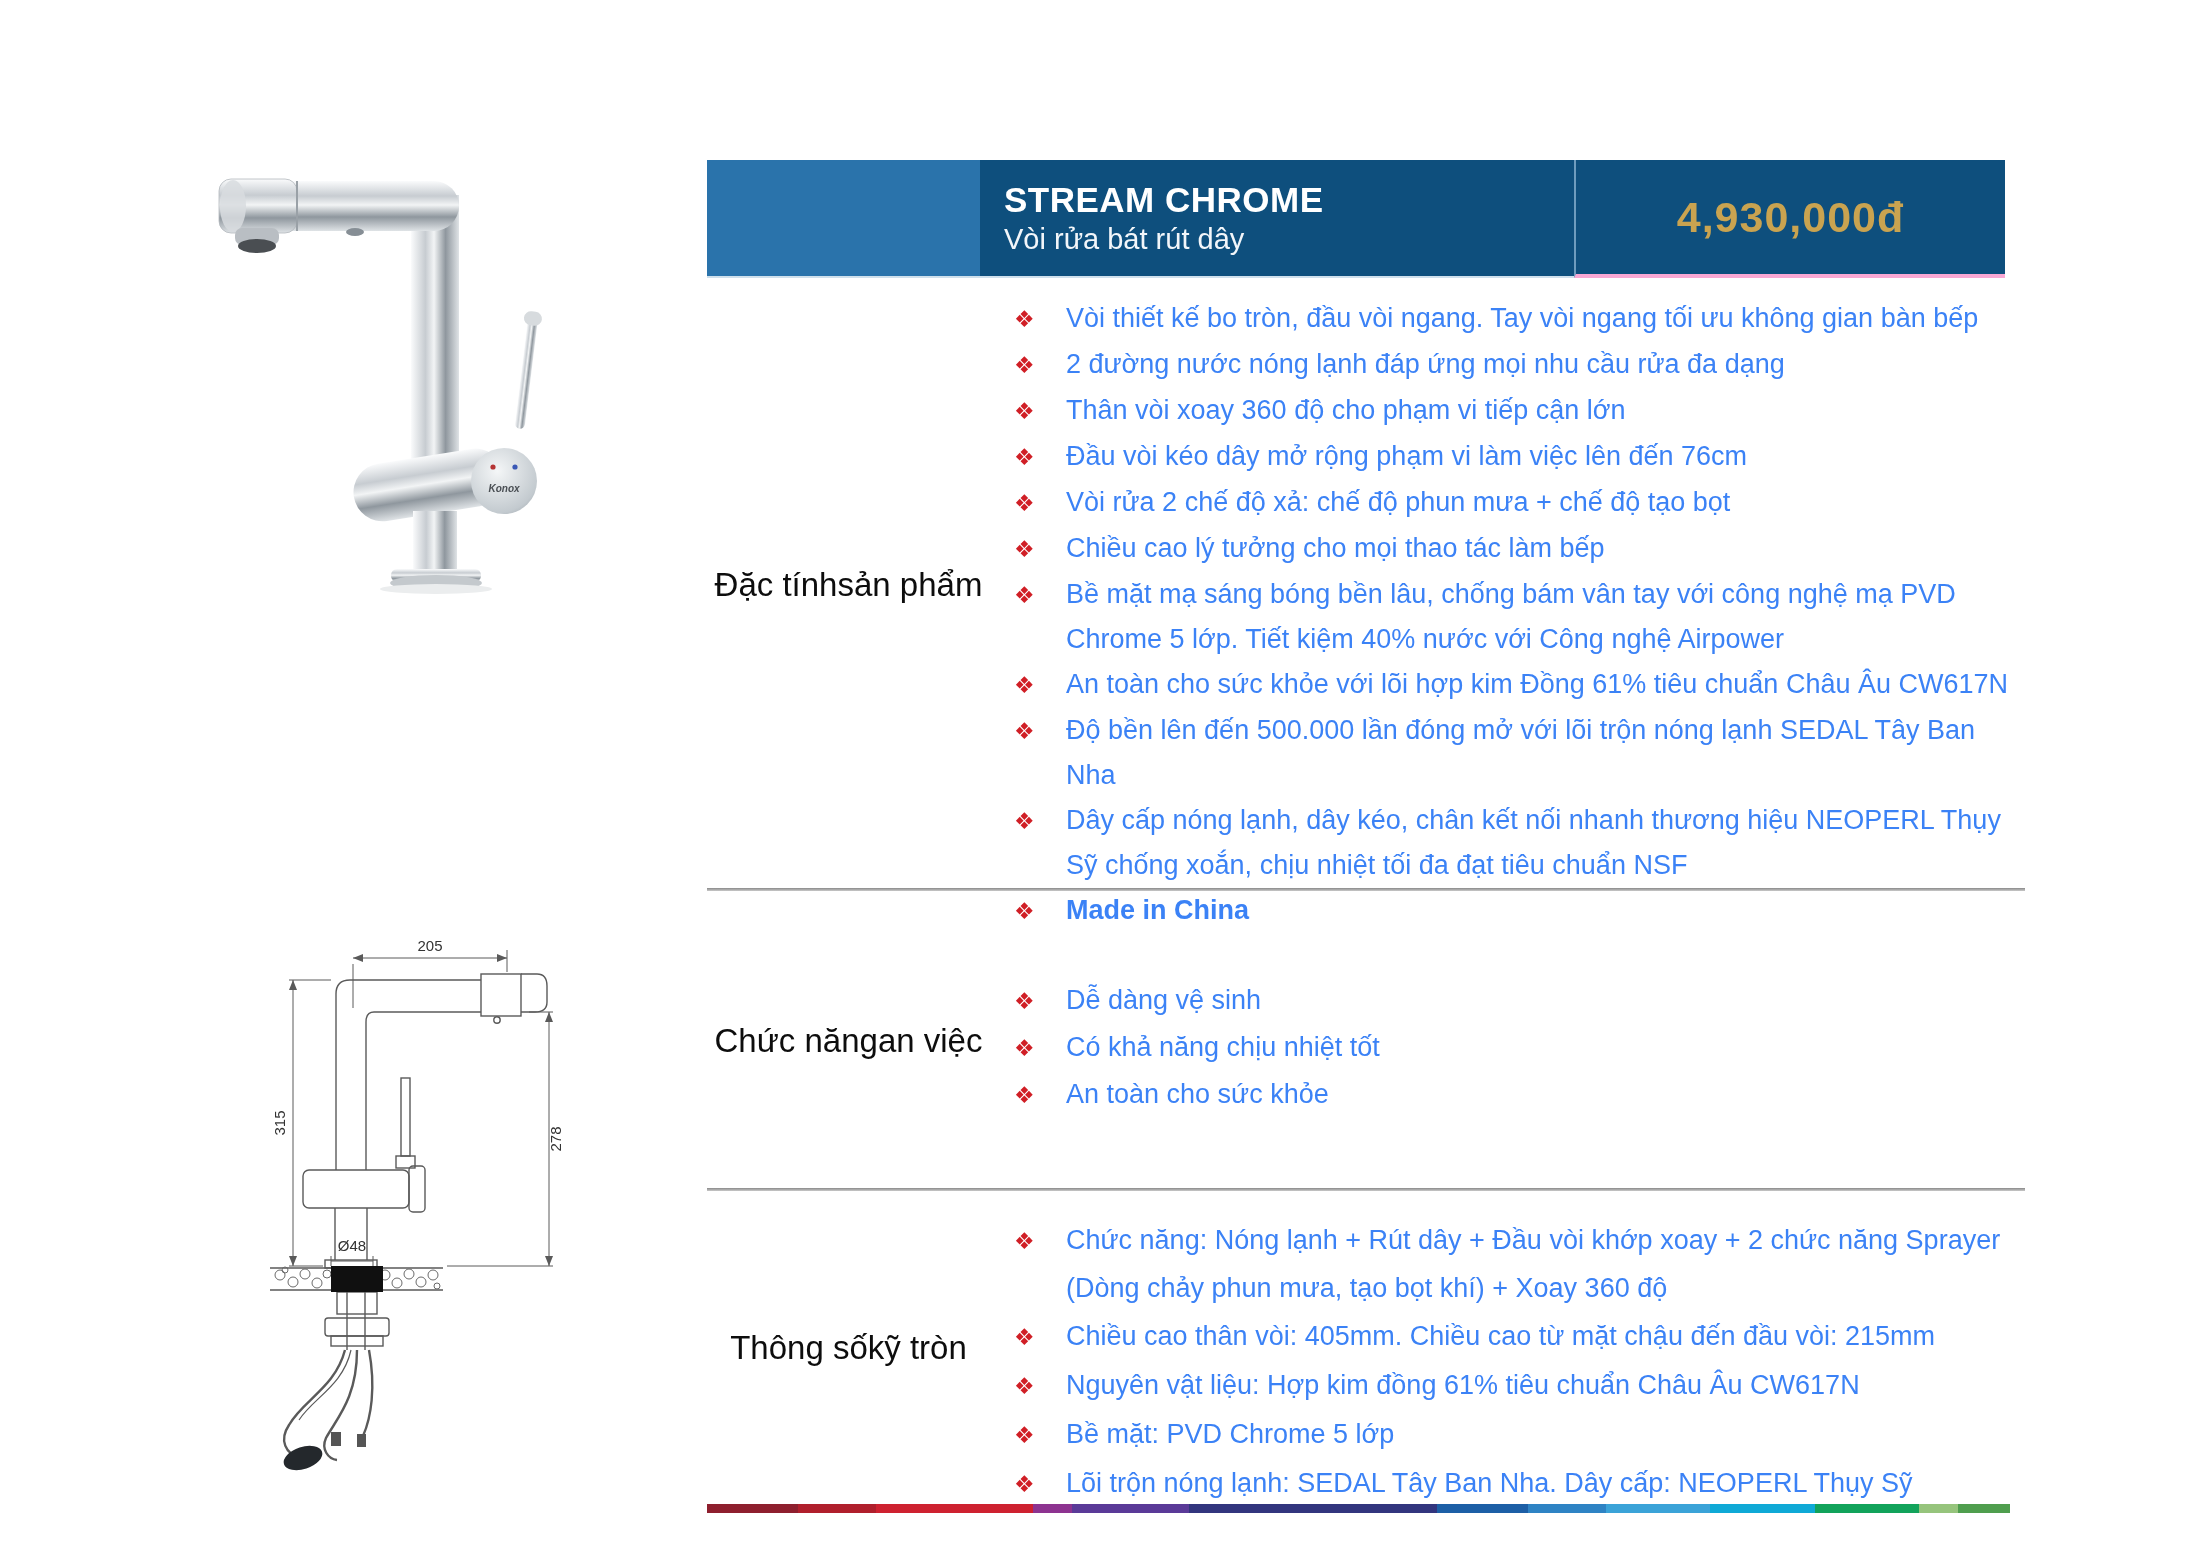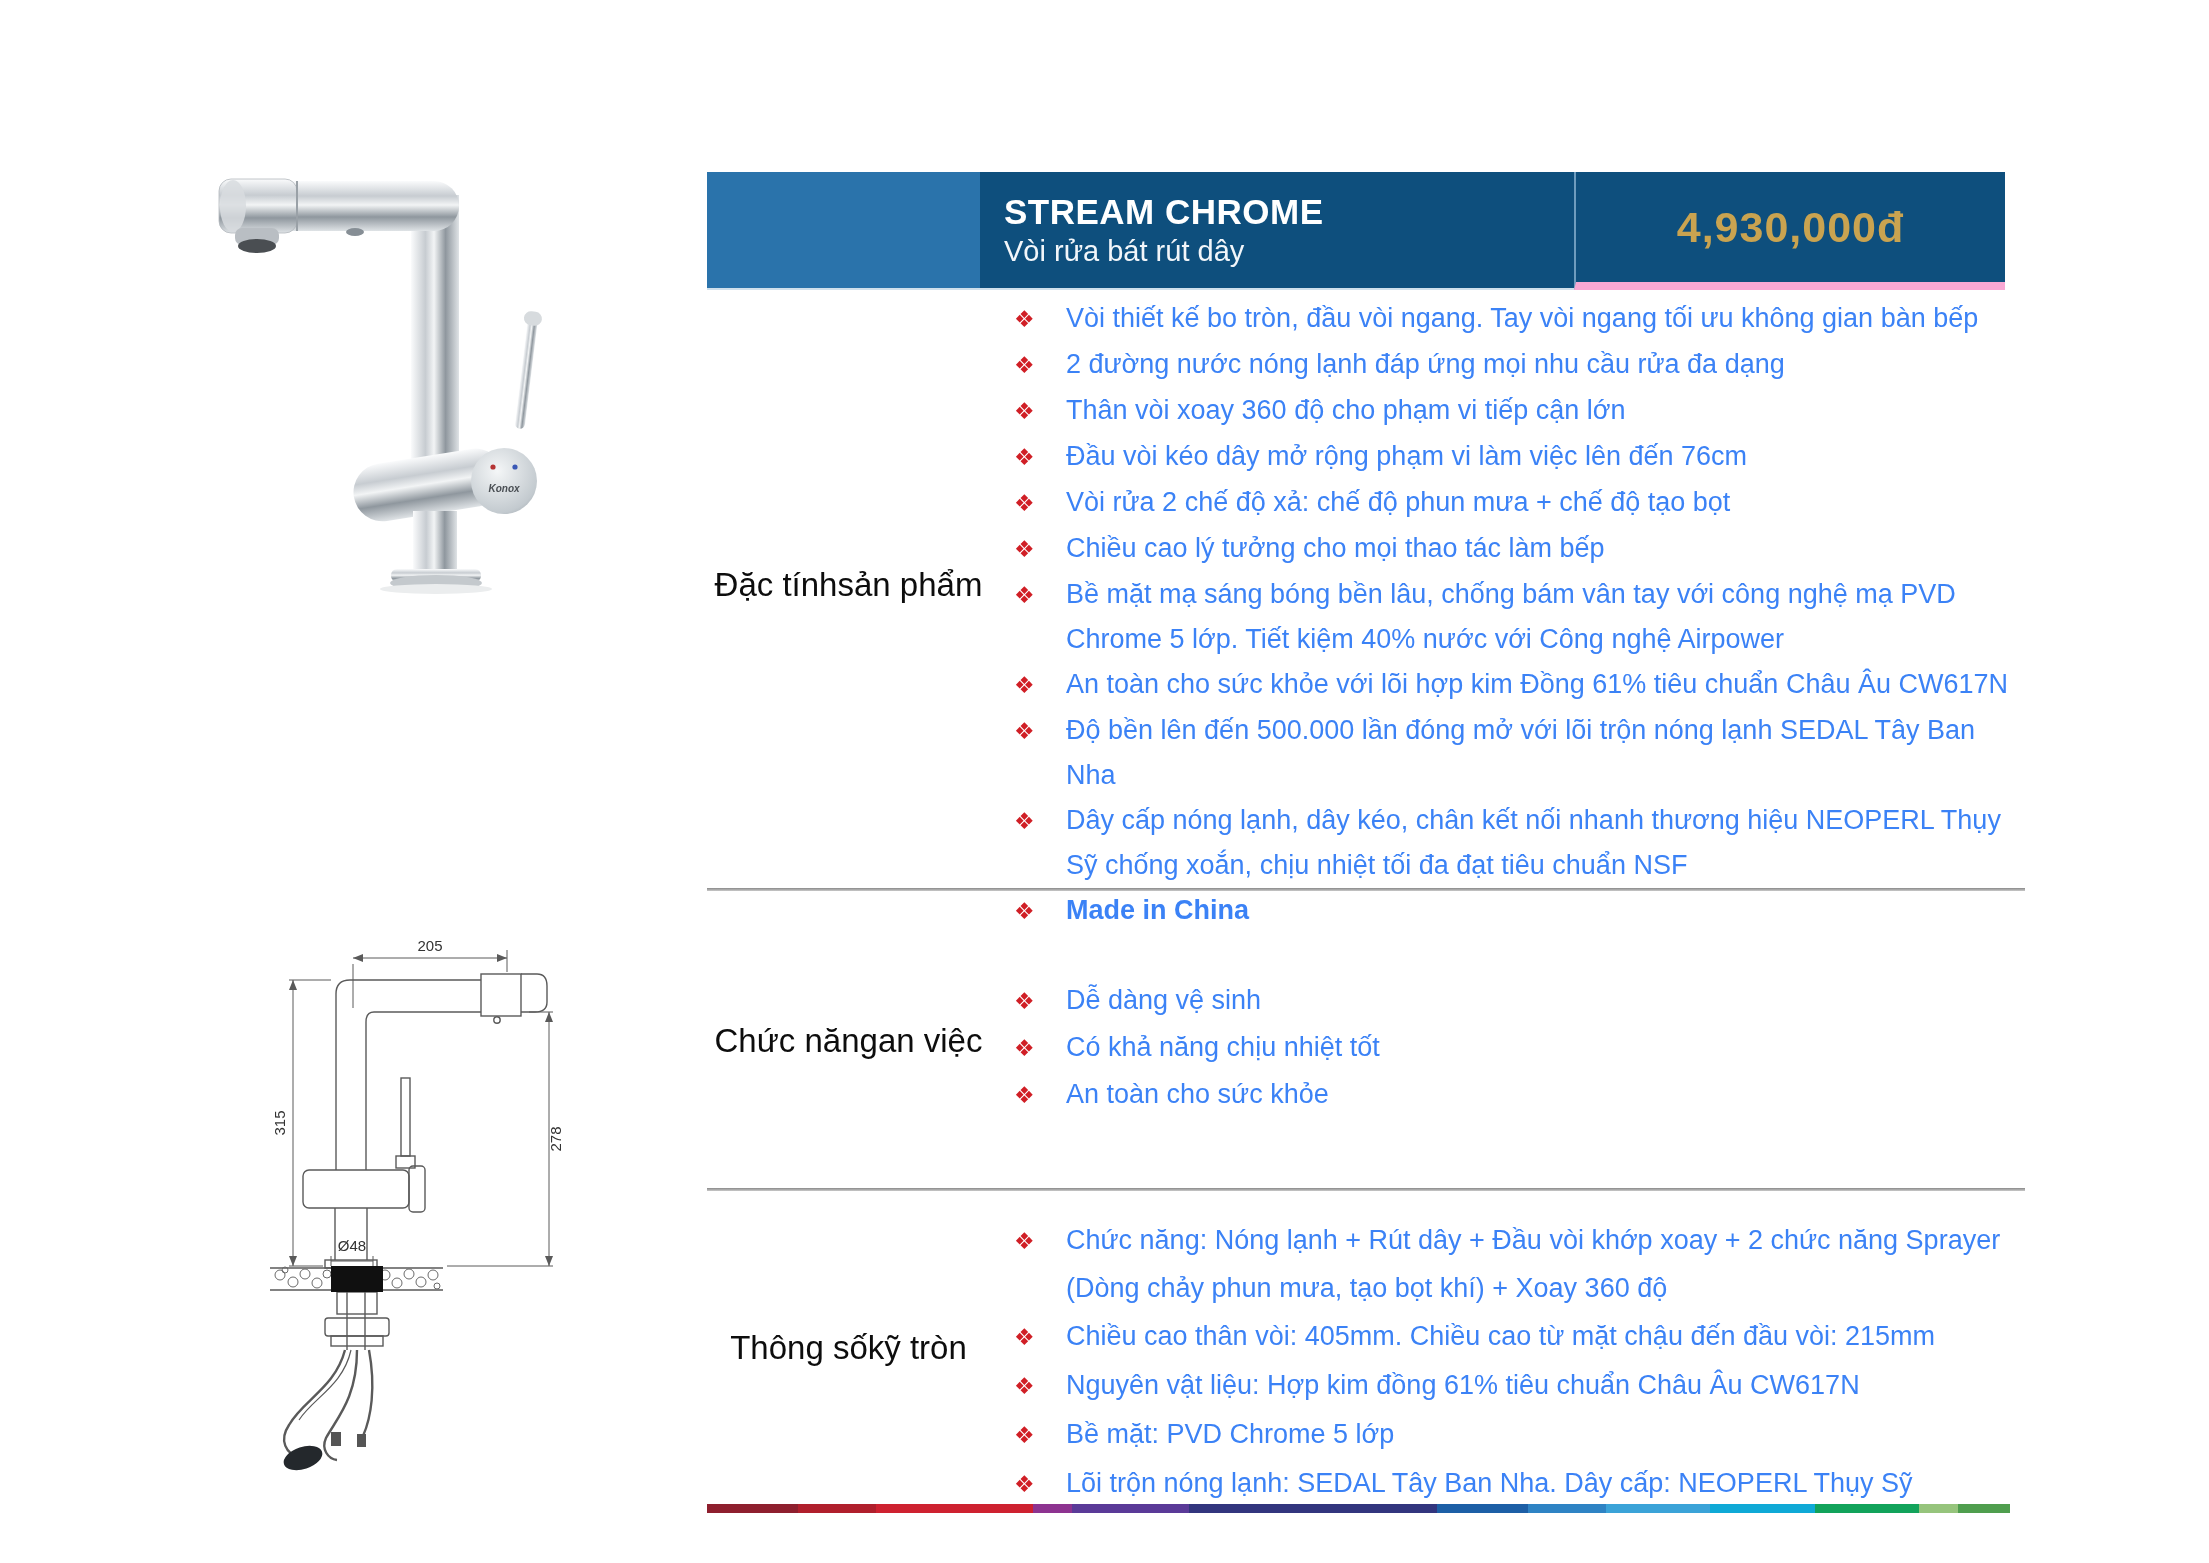--- a/index.html
+++ b/index.html
@@ -2,27 +2,27 @@
 <html><head>
 <meta charset="utf-8">
 <style>
   html,body{margin:0;padding:0;background:#ffffff;}
   .page{
     position:relative;width:2209px;height:1563px;background:#ffffff;overflow:hidden;
     font-family:"Liberation Sans","DejaVu Sans",sans-serif;color:#111;
   }
 
   
-  .header-band{position:absolute;left:707px;top:172px;width:1298px;height:118px;display:flex;}
+  .header-band{position:absolute;left:707px;top:160px;width:1298px;height:118px;display:flex;}
   .band-left{width:273px;background:#2a73ab;border-bottom:2px solid #cfe0ec;}
   .band-main{flex:1;background:#0e4f7d;border-bottom:2px solid #cfe0ec;
     display:flex;flex-direction:column;justify-content:center;padding-left:24px;}
   .band-title{color:#ffffff;font-weight:bold;font-size:35px;line-height:42px;letter-spacing:.5px;}
   .band-subtitle{color:#f2f6fa;font-size:29px;line-height:36px;}
-  .band-price{width:429px;background:#0e4f7d;border-left:2px solid #6e9cbe;border-bottom:8px solid #f9a8d4;
+  .band-price{width:429px;background:#0e4f7d;border-left:2px solid #6e9cbe;border-bottom:4px solid #f9a8d4;
     display:flex;align-items:center;justify-content:center;}
   .price-text{color:#c9a350;font-weight:bold;font-size:43px;letter-spacing:1px;}
 
   
   .section{position:absolute;left:707px;width:1323px;display:flex;}
   .sec-label{width:283px;display:flex;flex-direction:row;align-items:center;justify-content:center;
     font-weight:normal;font-size:33px;line-height:43px;color:#0d0d0d;text-align:center;}
   .sec-bullets{flex:1;padding-right:4px;}
   .bullet-row{display:flex;align-items:baseline;}
   .marker{width:76px;padding-left:24px;box-sizing:border-box;color:#d01f26;font-size:23px;

